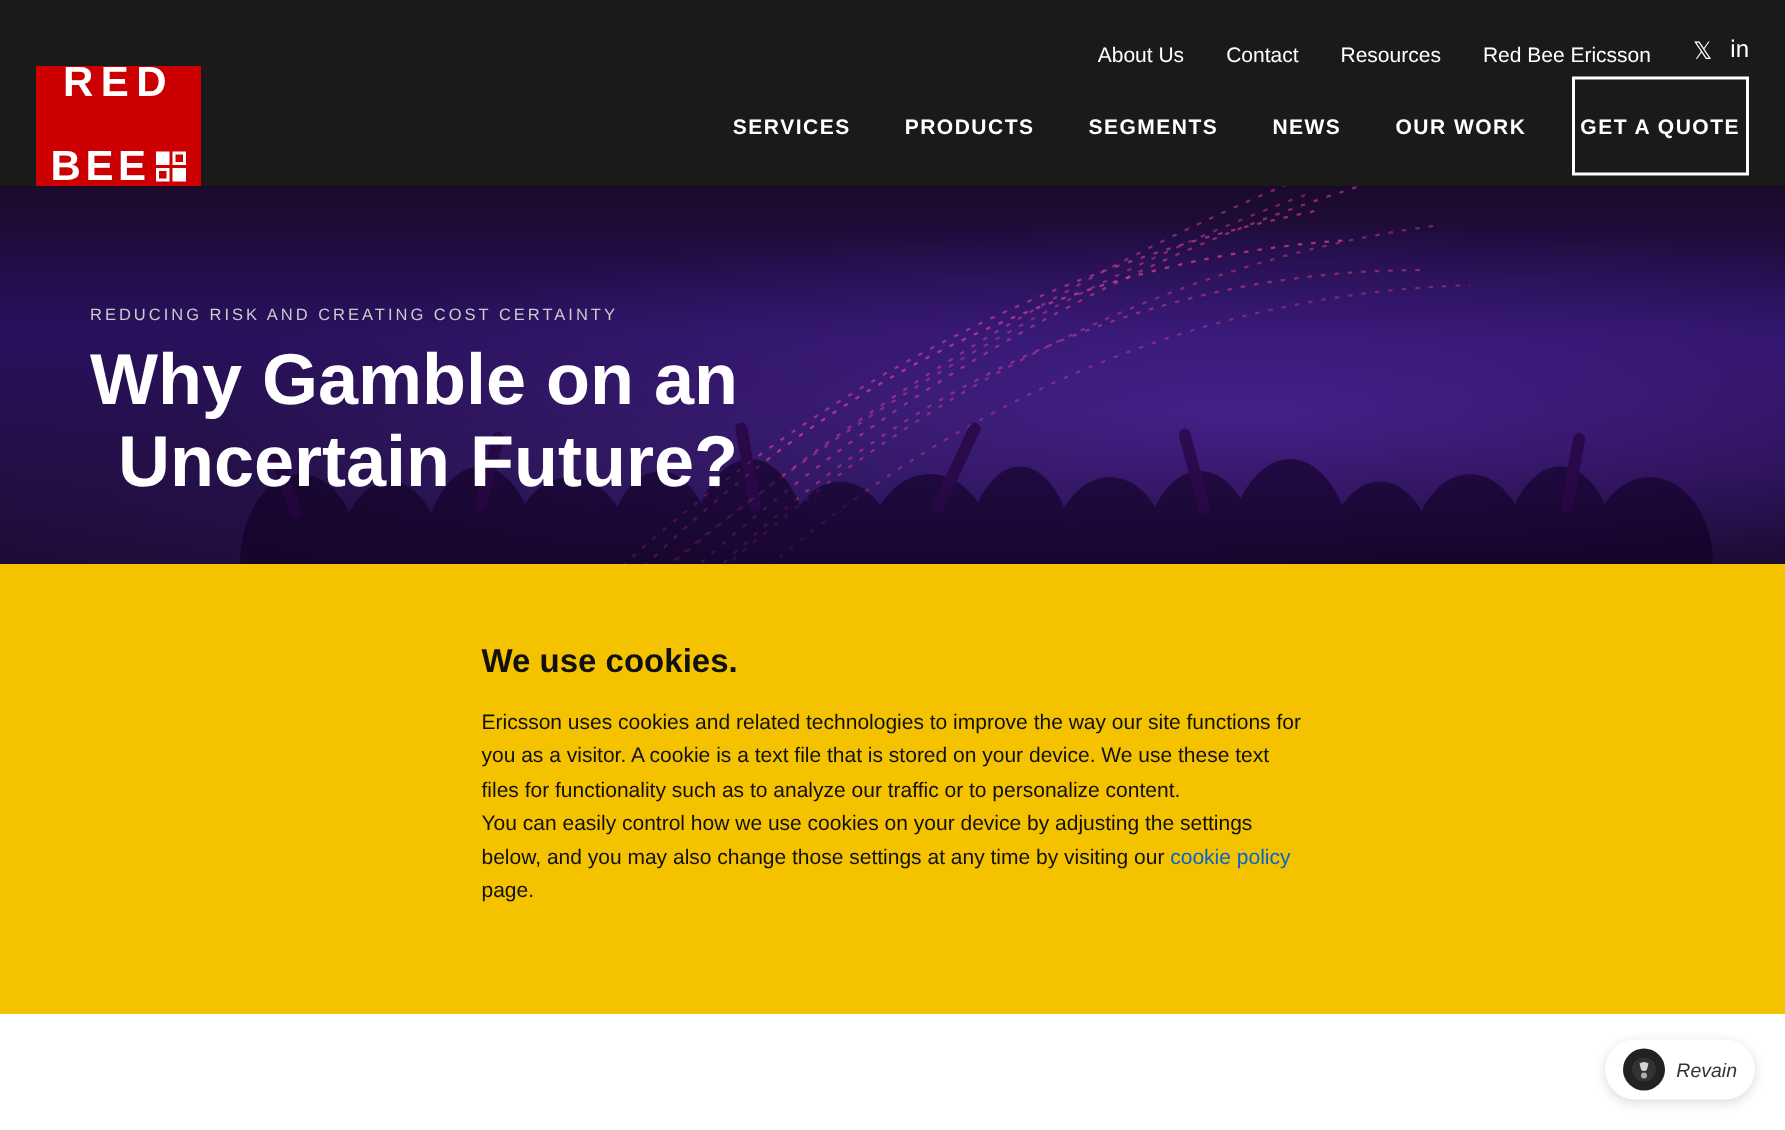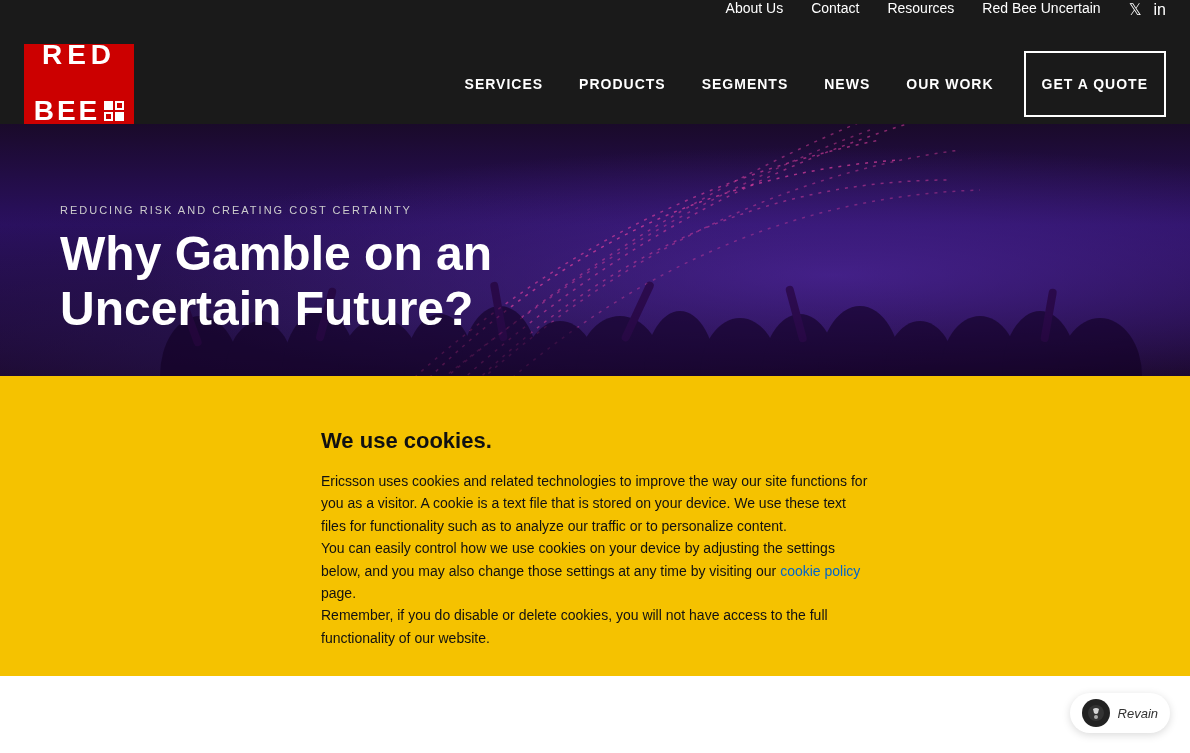--- a/index.html
+++ b/index.html
@@ -3,21 +3,21 @@
   <meta charset="utf-8">
   <style>
     *, *::before, *::after { box-sizing: border-box; margin: 0; padding: 0; }
     body { font-family: Arial, sans-serif; overflow-x: hidden; background: #fff; }
 
     
     .top-nav {
       background: #1a1a1a;
       height: 44px;
       display: flex;
-      align-items: flex-start;
+      align-items: flex-end;
       justify-content: flex-end;
       padding: 0 24px;
       gap: 28px;
     }
     .top-nav a {
       color: #fff;
       text-decoration: none;
       font-size: 14px;
     }
     .top-nav .social-icons {
@@ -43,21 +43,21 @@
       letter-spacing: 1px;
       text-transform: uppercase;
       padding: 0 18px;
       height: 66px;
       display: flex;
       align-items: center;
       cursor: pointer;
     }
     .nav-link-quote {
       border: 2px solid #fff;
-      padding: 8px 16px;
+      padding: 8px 4px;
       height: auto;
       margin-left: 12px;
     }
 
     
     .hero {
       position: relative;
       height: 252px;
       overflow: hidden;
       background: #2a1a4a;
@@ -92,20 +92,21 @@
       font-size: 11px;
       letter-spacing: 2px;
       text-transform: uppercase;
       margin-bottom: 10px;
     }
     .hero-title {
       color: #fff;
       font-size: 48px;
       font-weight: 700;
       line-height: 1.15;
+      text-align: right;
     }
 
     
     .yellow-section {
       background: #f5c200;
       padding: 40px 0 0 0;
       min-height: 300px;
       position: relative;
     }
     .cookie-box {
@@ -218,21 +219,21 @@
     }
     .spacer { flex: 1; }
   </style>
 </head>
 <body>
 
 <div class="top-nav">
   <a>About Us</a>
   <a>Contact</a>
   <a>Resources</a>
-  <a>Red Bee Uncertain</a>
+  <a>Red Bee Ericsson</a>
   <div class="social-icons">
     <span class="social-icon">𝕏</span>
     <span class="social-icon">in</span>
   </div>
 </div>
 
 <div class="nav-wrapper">
   <div class="logo-container">
     <div class="logo-row1">RED</div>
     <div class="logo-row2">
@@ -312,21 +313,20 @@
     </div>
   </div>
 </div>
 
 <div class="yellow-section">
   <div class="cookie-box">
     <div class="cookie-title">We use cookies.</div>
     <div class="cookie-text">
       <span>Ericsson uses cookies and related technologies to improve the way our site functions for you as a visitor. A cookie is a text file that is stored on your device. We use these text files for functionality such as to analyze our traffic or to personalize content.</span><br>
       <span>You can easily control how we use cookies on your device by adjusting the settings below, and you may also change those settings at any time by visiting our </span><a href="#">cookie policy</a><span> page.</span><br>
-      <span>Remember, if you do disable or delete cookies, you will not have access to the full functionality of our website.</span>
     </div>
 
   </div>
 </div>
 
 <div class="revain-widget">
   <div class="revain-icon">
     <svg width="18" height="18" viewBox="0 0 18 18" fill="none">
       <circle cx="9" cy="9" r="8" fill="#333"></circle>
       <path d="M6 5 Q9 3 12 5 L11 9 Q9 11 7 9 Z" fill="#fff" opacity="0.8"></path>

